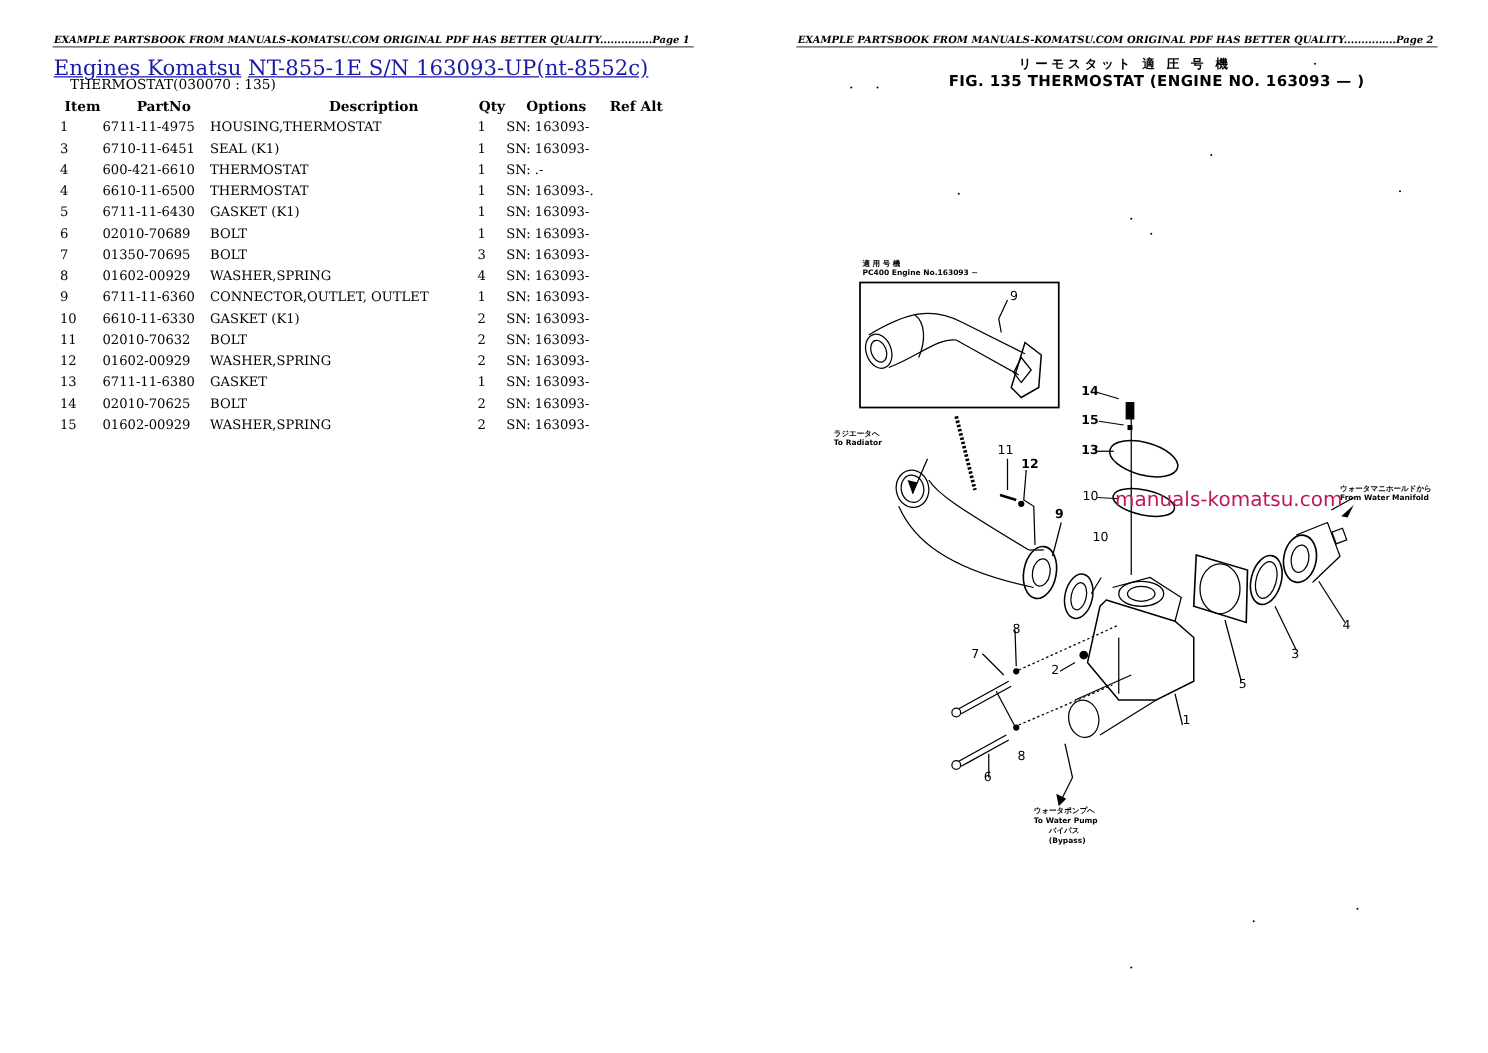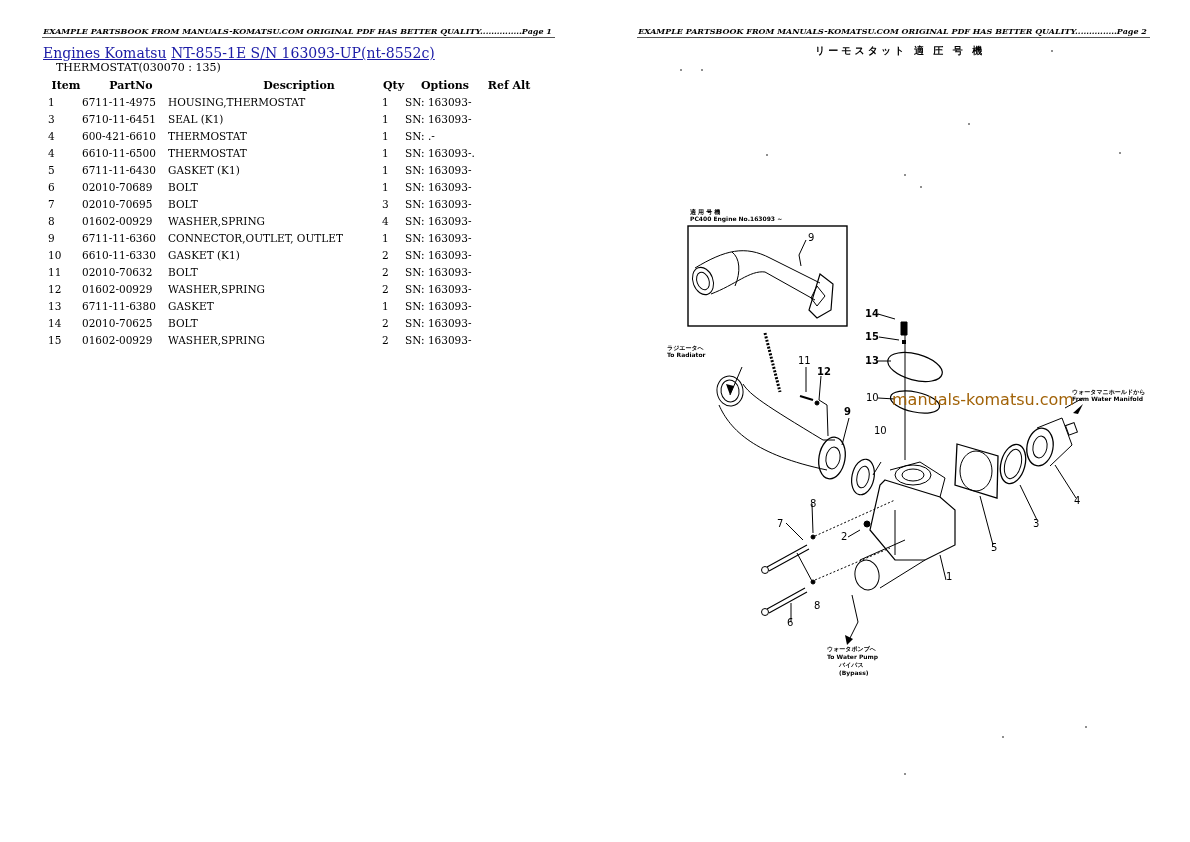--- a/index.html
+++ b/index.html
@@ -6,41 +6,41 @@
   body { width:1190px; height:842px; position:relative; overflow:hidden; font-family:"DejaVu Serif", "Liberation Serif", serif; color:#000; }
   .page { position:absolute; top:0; height:842px; }
   .page1 { left:0; width:595px; }
   .page2 { left:595px; width:595px; }
   .hdr { position:absolute; top:26px; font-family:"DejaVu Serif", serif; font-size:8px; font-weight:bold; font-style:italic; white-space:nowrap; text-align:center; }
   .hdr1 { left:42px; width:511px; }
   .hdr2 { left:42px; width:511px; }
   .hdr-line { position:absolute; top:37px; height:1px; background:#555; }
   .hdr-line1 { left:42px; width:513px; }
   .hdr-line2 { left:42px; width:513px; }
-  .crumbs { position:absolute; left:43px; top:45px; font-size:14px; white-space:nowrap; }
+  .crumbs { position:absolute; left:43px; top:45px; font-size:17px; white-space:nowrap; }
   .crumbs a { color:#1a1aa6; text-decoration:underline; cursor:pointer; }
   .subtitle { position:absolute; left:56px; top:61px; font-size:11px; white-space:nowrap; }
   table.parts { position:absolute; left:46px; top:77px; border-collapse:collapse; font-size:10.5px; }
   table.parts th { font-weight:bold; text-align:center; padding:0; height:16px; font-size:11px; }
   table.parts td { padding:0; height:17px; white-space:nowrap; }
   .c-item { width:32px; padding-left:2px !important; }
   .c-part { width:74px;margin-top:24px; }
   .c-desc { width:166px; }
   .c-qty  { width:23px;margin-left:36px; }
   .c-opt  { width:68px; }
   .c-ref  { width:60px;margin-left:16px; }
   th.c-item { padding-left:4px !important; }
   th.c-part { padding-left:12px !important; }
   th.c-desc { padding-left:48px !important; }
   th.c-qty  { padding-left:0 !important; }
   th.c-opt  { padding-left:6px !important; }
   .fig-jp { position:absolute; left:220px; top:44px; font-family:"DejaVu Sans", sans-serif; font-size:10px; letter-spacing:3px; white-space:nowrap; font-weight:bold; }
   .fig-title { position:absolute; left:164px; top:58px; font-family:"DejaVu Sans", sans-serif; font-size:12px; font-weight:bold; white-space:nowrap; letter-spacing:0.3px; }
   .diagram { position:absolute; left:0; top:0; width:595px; height:842px; }
-  .watermark { position:absolute; left:297px; top:390px; font-family:"DejaVu Sans", sans-serif; font-size:16px; color:#a16207; white-space:nowrap; }
+  .watermark { position:absolute; left:297px; top:390px; font-family:"DejaVu Sans", sans-serif; font-size:16px; color:#be185d; white-space:nowrap; }
   .small-label { position:absolute; font-family:"DejaVu Sans", sans-serif; font-size:6px; font-weight:bold; white-space:nowrap; line-height:7px; }
   .callout { position:absolute; font-family:"DejaVu Sans", sans-serif; font-size:10px; white-space:nowrap; }
 </style>
 </head>
 <body>
 
 <div class="page page1">
   <div class="hdr hdr1">EXAMPLE PARTSBOOK FROM MANUALS-KOMATSU.COM ORIGINAL PDF HAS BETTER QUALITY...............Page 1</div>
   <div class="hdr-line hdr-line1"></div>
 
@@ -105,21 +105,21 @@
         <tr>
           <td class="c-item">6</td>
           <td class="c-part">02010-70689</td>
           <td class="c-desc">BOLT</td>
           <td class="c-qty">1</td>
           <td class="c-opt">SN: 163093-</td>
           <td class="c-ref"></td>
         </tr>
         <tr>
           <td class="c-item">7</td>
-          <td class="c-part">02010-70695</td>
+          <td class="c-part">01350-70695</td>
           <td class="c-desc">BOLT</td>
           <td class="c-qty">3</td>
           <td class="c-opt">SN: 163093-</td>
           <td class="c-ref"></td>
         </tr>
         <tr>
           <td class="c-item">8</td>
           <td class="c-part">01602-00929</td>
           <td class="c-desc">WASHER,SPRING</td>
           <td class="c-qty">4</td>
@@ -184,20 +184,21 @@
         </tr>
       </tbody>
   </table>
 </div>
 
 <div class="page page2">
   <div class="hdr hdr2">EXAMPLE PARTSBOOK FROM MANUALS-KOMATSU.COM ORIGINAL PDF HAS BETTER QUALITY...............Page 2</div>
   <div class="hdr-line hdr-line2"></div>
 
   <div class="fig-jp">リーモスタット 適 圧 号 機</div>
+  <div class="fig-title">FIG. 135  THERMOSTAT (ENGINE NO. 163093 —  )</div>
 
   <svg class="diagram" viewBox="0 0 595 842" xmlns="http://www.w3.org/2000/svg">
     <g fill="none" stroke="#000" stroke-width="1">
 
       <g fill="#000" stroke="none">
         <circle cx="86" cy="70" r="0.8"></circle>
           <circle cx="107" cy="70" r="0.8"></circle>
           <circle cx="457" cy="51" r="0.8"></circle>
         <circle cx="374" cy="124" r="0.8"></circle>
           <circle cx="525" cy="153" r="0.8"></circle>

